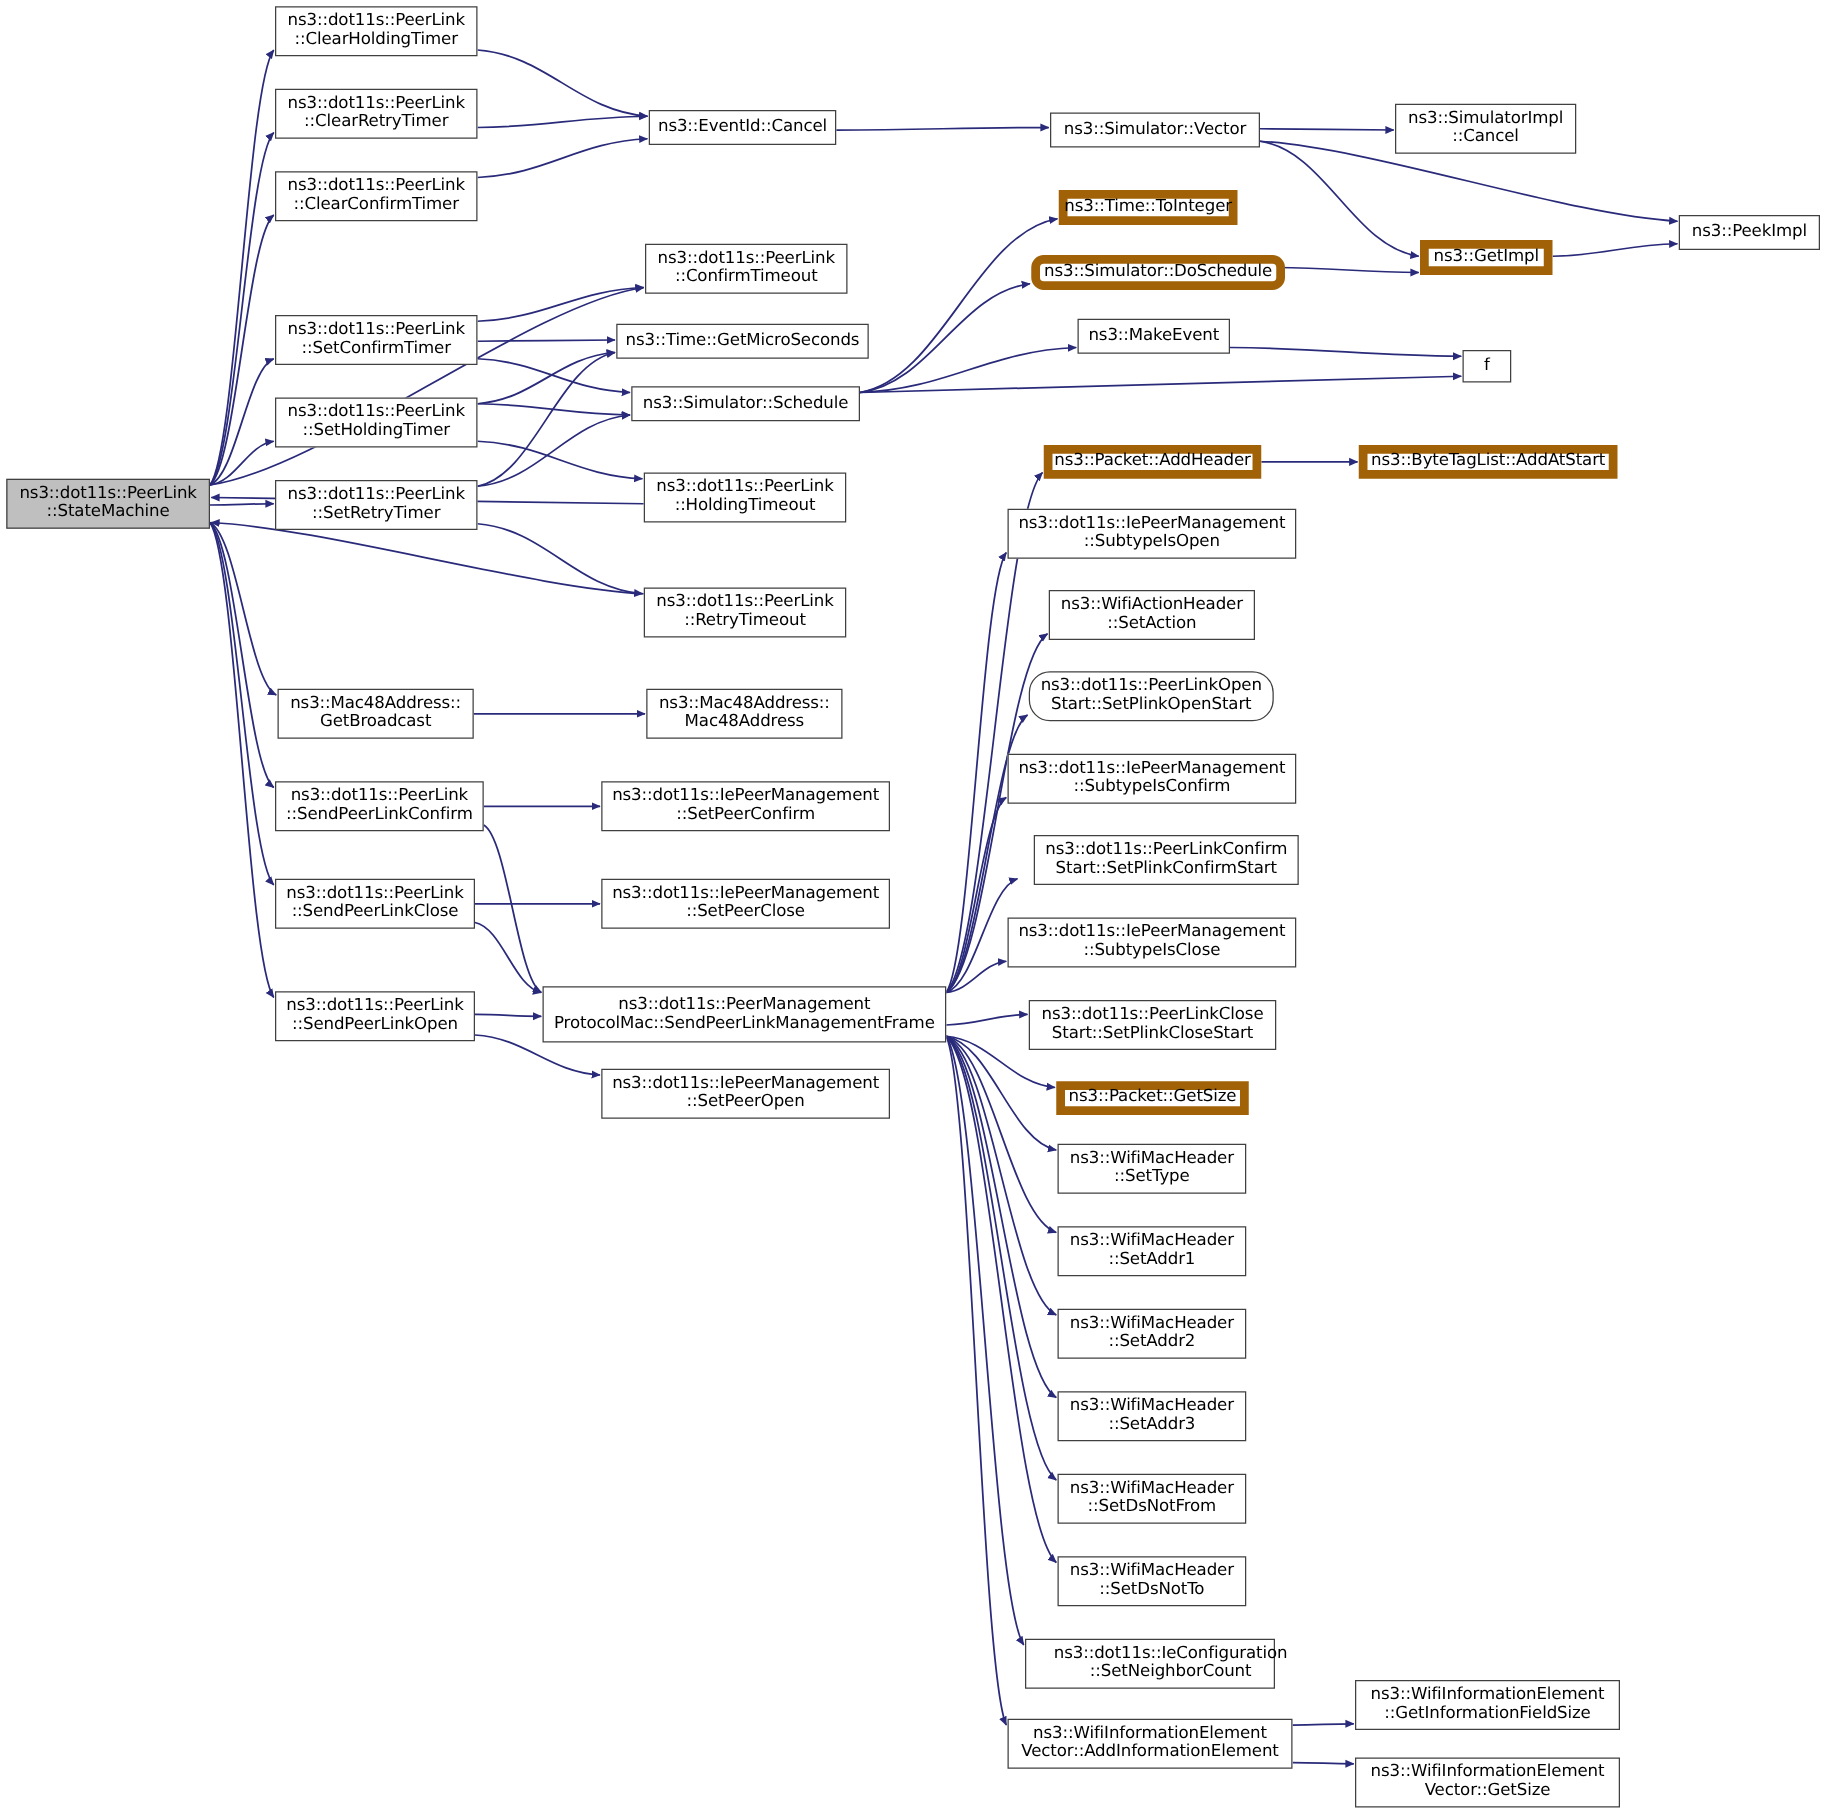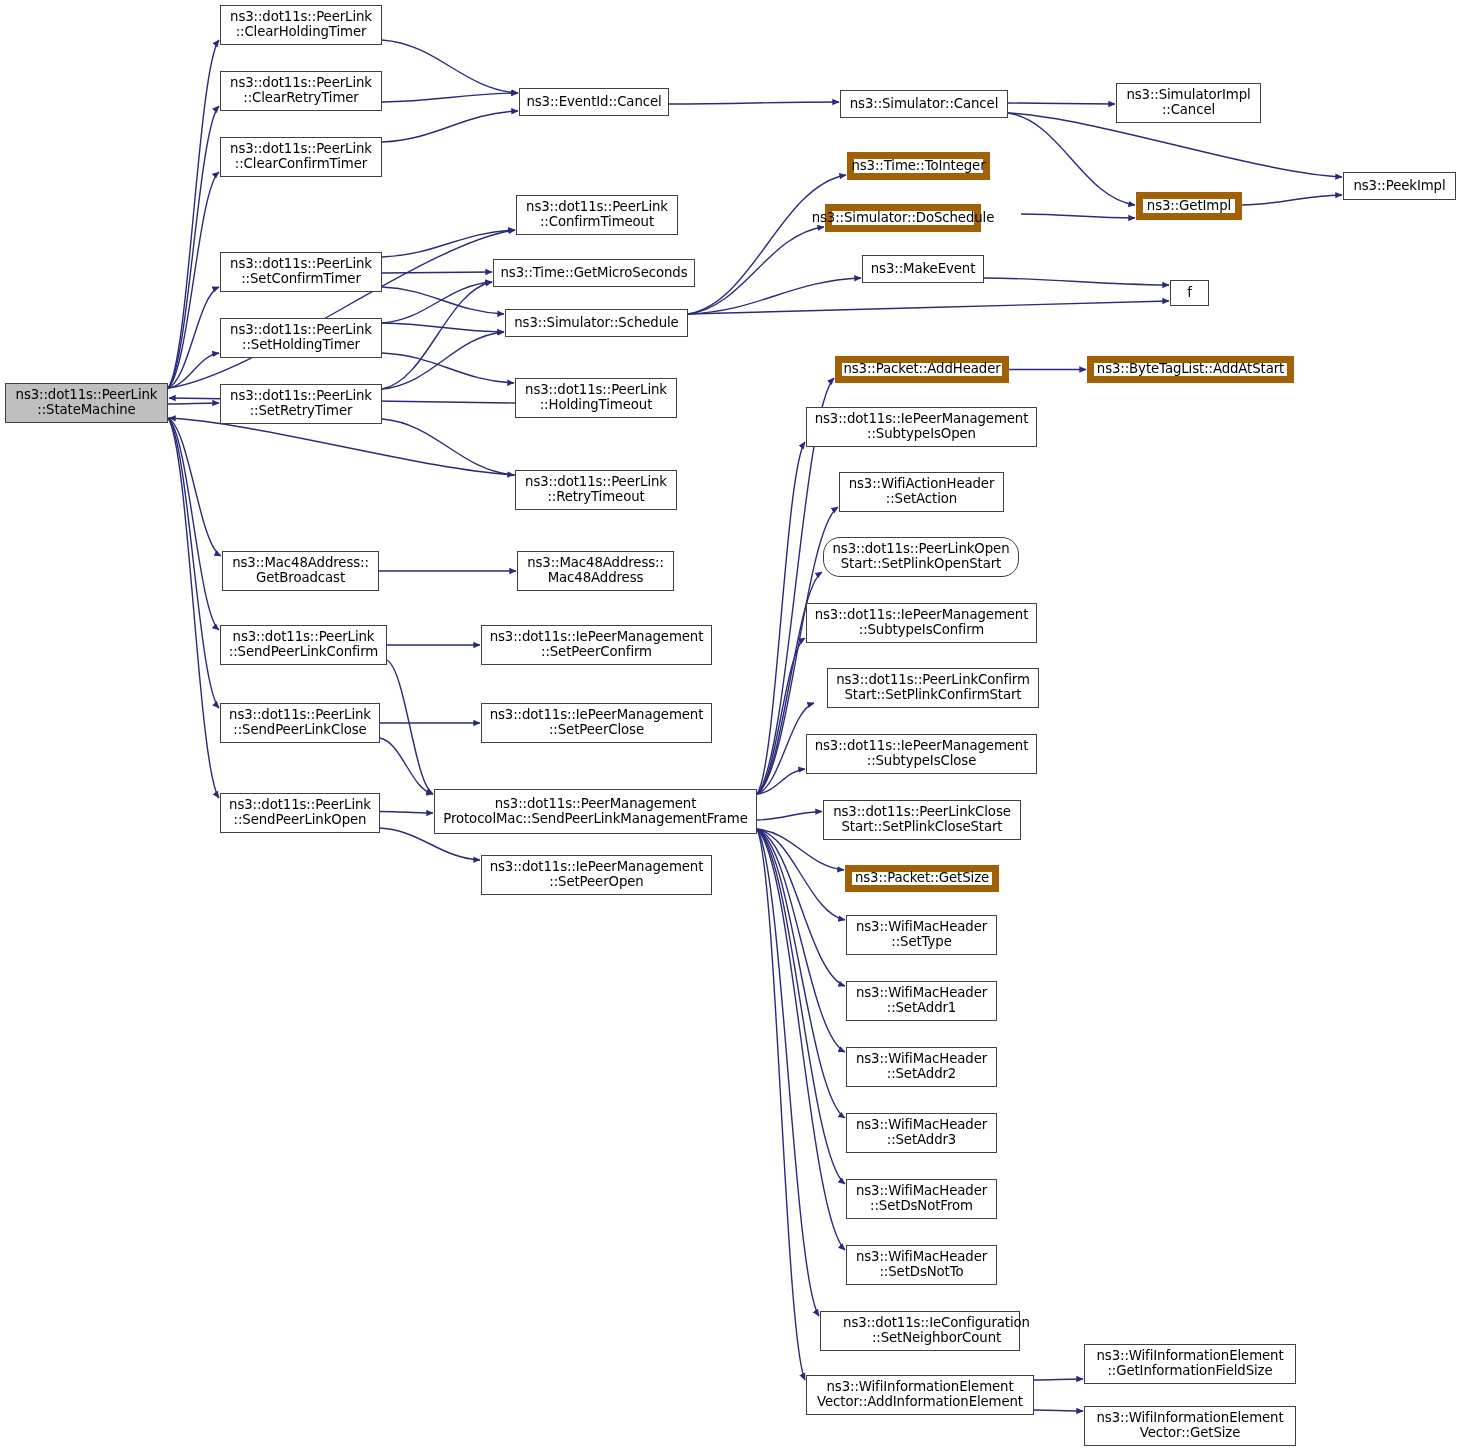--- a/index.html
+++ b/index.html
@@ -158,23 +158,23 @@
       <div class="node" style="left: 517px; top: 551px; width: 157px; height: 40px;">ns3::Mac48Address::
 Mac48Address</div>
       <div class="node" style="left: 481px; top: 625px; width: 231px; height: 40px;">ns3::dot11s::IePeerManagement
 ::SetPeerConfirm</div>
       <div class="node" style="left: 481px; top: 703px; width: 231px; height: 40px;">ns3::dot11s::IePeerManagement
 ::SetPeerClose</div>
       <div class="node" style="left: 434px; top: 789px; width: 323px; height: 45px;">ns3::dot11s::PeerManagement
 ProtocolMac::SendPeerLinkManagementFrame</div>
       <div class="node" style="left: 481px; top: 855px; width: 231px; height: 40px;">ns3::dot11s::IePeerManagement
 ::SetPeerOpen</div>
-      <div class="node" style="left: 840px; top: 90px; width: 168px; height: 28px;">ns3::Simulator::Cancel</div>
+      <div class="node" style="left: 840px; top: 90px; width: 168px; height: 28px;">ns3::Simulator::Vector</div>
       <div class="node hl" style="left: 847px; top: 152px; width: 143px; height: 28px;">ns3::Time::ToInteger</div>
-      <div class="node hl" style="left: 825px; top: 204px; width: 156px; height: 28px;">ns3::Simulator::DoSchedule</div>
+      <div class="node hl" style="left: 825px; top: 204px; width: 203px; height: 28px; border-radius: 10px;">ns3::Simulator::DoSchedule</div>
       <div class="node" style="left: 862px; top: 255px; width: 122px; height: 28px;">ns3::MakeEvent</div>
       <div class="node" style="left: 1116px; top: 83px; width: 145px; height: 40px;">ns3::SimulatorImpl
 ::Cancel</div>
       <div class="node" style="left: 1343px; top: 172px; width: 113px; height: 28px;">ns3::PeekImpl</div>
       <div class="node hl" style="left: 1136px; top: 192px; width: 106px; height: 28px;">ns3::GetImpl</div>
       <div class="node" style="left: 1170px; top: 280px; width: 39px; height: 26px;">f</div>
       <div class="node hl" style="left: 835px; top: 356px; width: 174px; height: 27px;">ns3::Packet::AddHeader</div>
       <div class="node hl" style="left: 1087px; top: 356px; width: 207px; height: 27px;">ns3::ByteTagList::AddAtStart</div>
       <div class="node" style="left: 806px; top: 407px; width: 231px; height: 40px;">ns3::dot11s::IePeerManagement
 ::SubtypeIsOpen</div>

